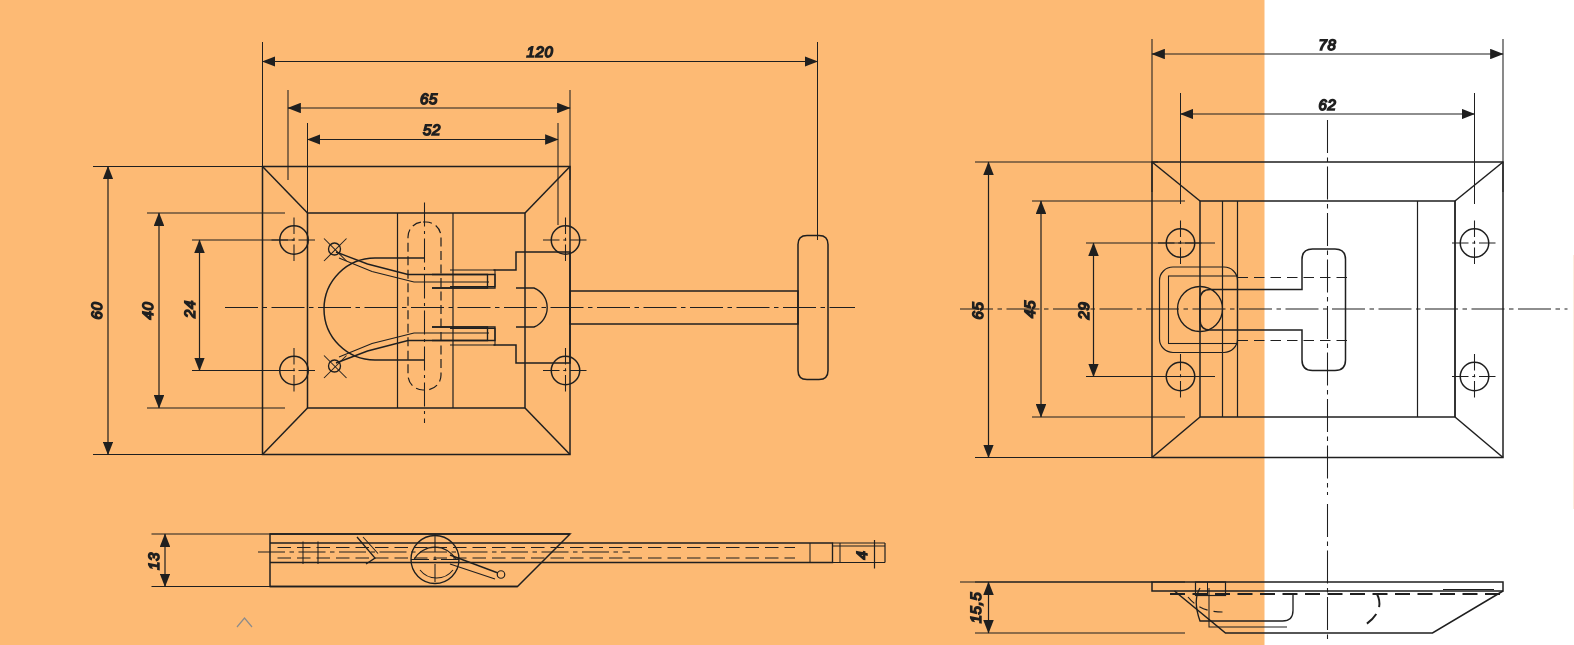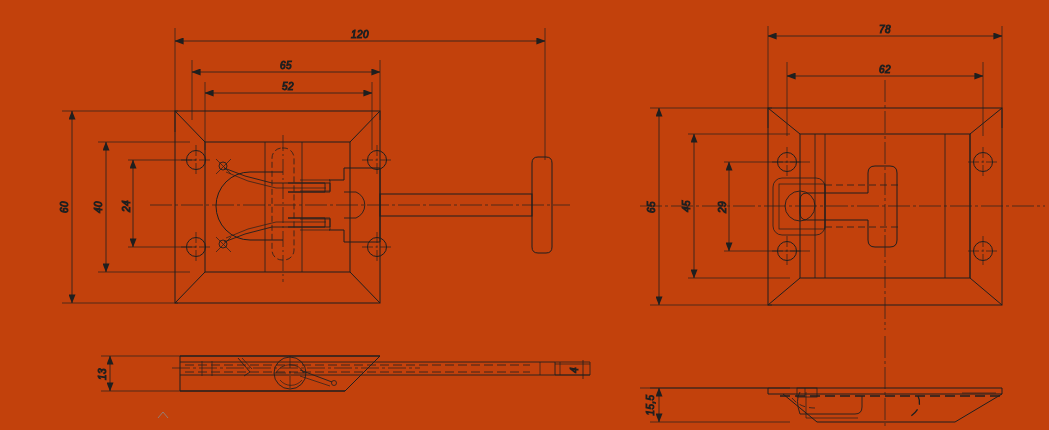--- a/index.html
+++ b/index.html
@@ -1,18 +1,18 @@
 <!DOCTYPE html>
 <html><head>
 <meta charset="utf-8">
 <style>
   html,body{margin:0;padding:0;background:#ffffff;}
   body{width:1049px;height:430px;overflow:hidden;
        font-family:"Liberation Sans", sans-serif;color:#1a1a1a;}
-  #stage{position:relative;width:1049px;height:430px;background:#c2410c;}
+  #stage{position:relative;width:843px;height:430px;background:#fdba74;}
   svg{display:block;}
   .dimtxt{font-family:"Liberation Sans",sans-serif;font-size:10px;fill:#2a2a2a;
           font-style:italic;letter-spacing:.4px;}
 </style>
 </head>
 <body>
 
 <div id="stage">
 <svg width="1049" height="430" viewBox="0 0 1049 430">
 

